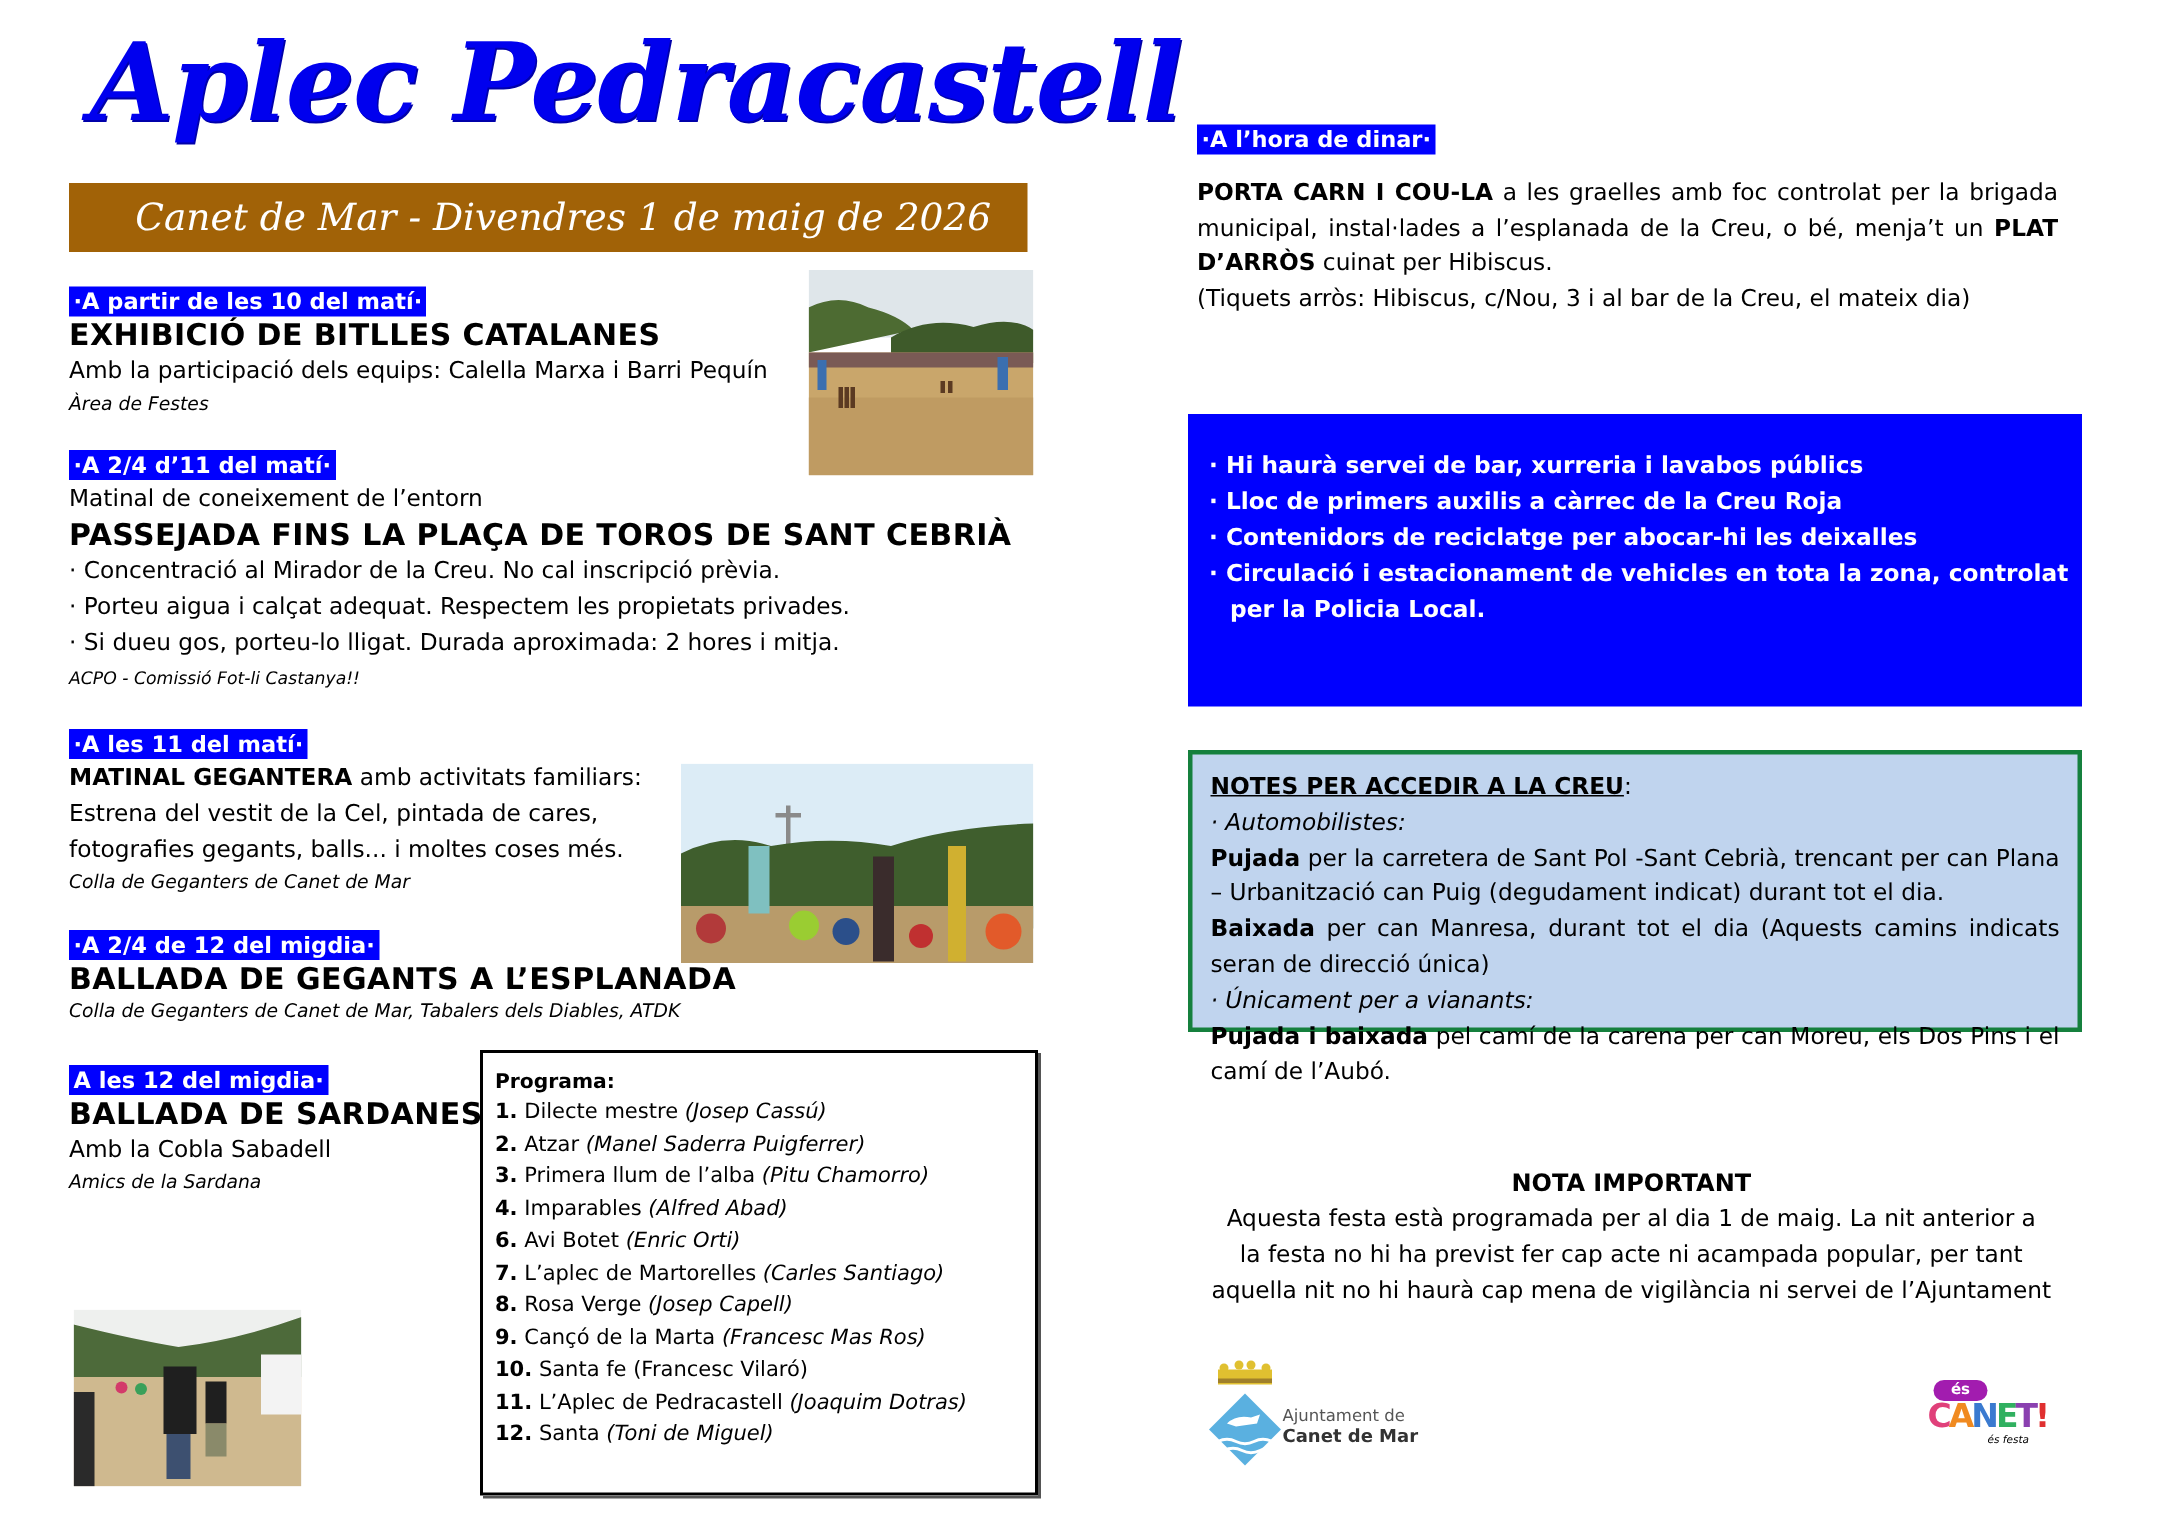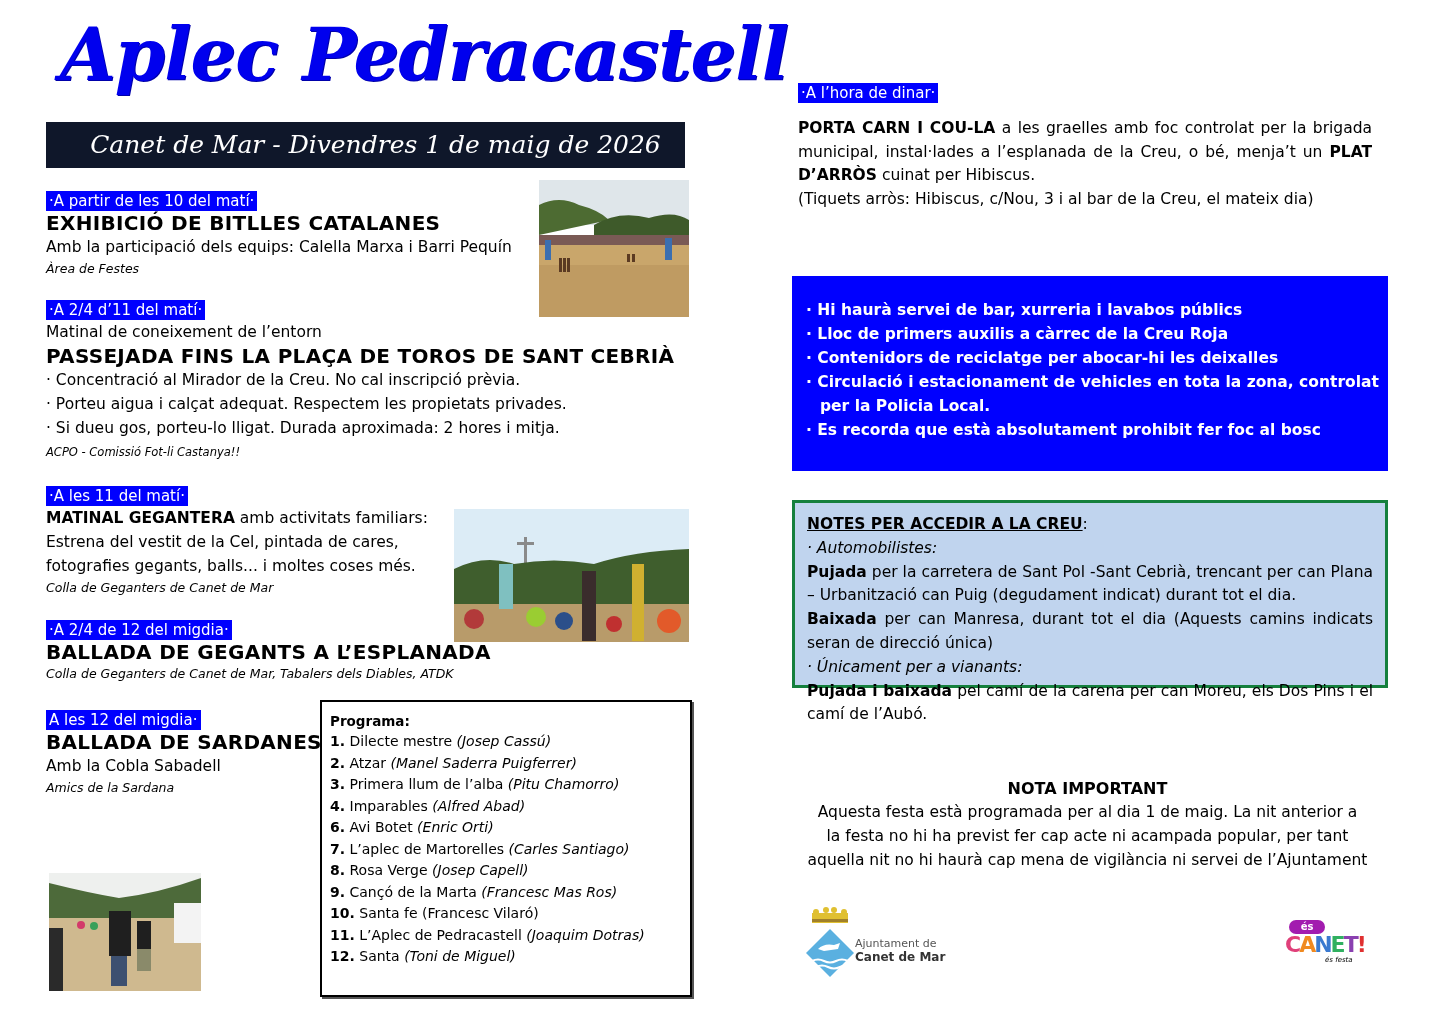--- a/index.html
+++ b/index.html
@@ -10,28 +10,28 @@
 
     
     .title {
       left: 60px; top: 12px; width: 620px; height: 105px;
       font-family: "DejaVu Serif", serif; font-style: italic; font-weight: bold;
       font-size: 72px; color: #0000ee; letter-spacing: -1px; white-space: nowrap;
       text-shadow: 1px 1px 0 #0000aa;
     }
     .subtitle-bar {
       left: 46px; top: 122px; width: 639px; height: 46px;
-      background: #0f172a; color: #fff;
+      background: #a16207; color: #fff;
       font-family: "DejaVu Serif", serif; font-style: italic;
       font-size: 25px; line-height: 46px; text-align: center; white-space: nowrap; padding-left: 20px;
     }
 
     .time-tag {
       display: inline-block; background: #0000ff; color: #fff;
-      font-weight: normal; font-size: 15px; line-height: 20px; padding: 0 3px;
+      font-weight: bold; font-size: 15px; line-height: 20px; padding: 0 3px;
       white-space: nowrap;
     }
     .line { font-size: 15.5px; line-height: 24px; white-space: nowrap; }
     .bold { font-weight: bold; }
     .credit { font-style: italic; font-size: 12.5px; line-height: 20px; white-space: nowrap; }
     .caps { font-weight: bold; font-size: 20px; letter-spacing: 0.3px; }
 
     
     .photo { overflow: hidden; }
     .photo svg { display: block; width: 100%; height: 100%; }
@@ -187,21 +187,20 @@
   <div class="lunch-text" style="margin-top:14px;"><span class="bold">PORTA CARN I COU-LA</span><span> a les graelles amb foc controlat per la brigada municipal, instal·lades a l’esplanada de la Creu, o bé, menja’t un </span><span class="bold">PLAT D’ARRÒS</span><span> cuinat per Hibiscus.</span></div>
   <div class="lunch-text" style="white-space:nowrap;">(Tiquets arròs: Hibiscus, c/Nou, 3 i al bar de la Creu, el mateix dia)</div>
 </div>
 
 <div class="abs info-box">
   <div class="li">· Hi haurà servei de bar, xurreria i lavabos públics</div>
   <div class="li">· Lloc de primers auxilis a càrrec de la Creu Roja</div>
   <div class="li">· Contenidors de reciclatge per abocar-hi les deixalles</div>
   <div class="li">· Circulació i estacionament de vehicles en tota la zona, controlat</div>
   <div class="li" style="padding-left:14px;">   per la Policia Local.</div>
-  <div class="li">· Es recorda que està absolutament prohibit fer foc al bosc</div>
 </div>
 
 <div class="abs notes-box">
   <div class="nt"><span class="notes-title">NOTES PER ACCEDIR A LA CREU</span><span>:</span></div>
   <div class="nt italic">· Automobilistes:</div>
   <div class="nt"><span class="bold">Pujada</span><span> per la carretera de Sant Pol -Sant Cebrià, trencant per can Plana – Urbanització can Puig (degudament indicat) durant tot el dia.</span></div>
   <div class="nt"><span class="bold">Baixada</span><span> per can Manresa, durant tot el dia (Aquests camins indicats seran de direcció única)</span></div>
   <div class="nt italic">· Únicament per a vianants:</div>
   <div class="nt"><span class="bold">Pujada i baixada</span><span> pel camí de la carena per can Moreu, els Dos Pins i el camí de l’Aubó.</span></div>
 </div>

